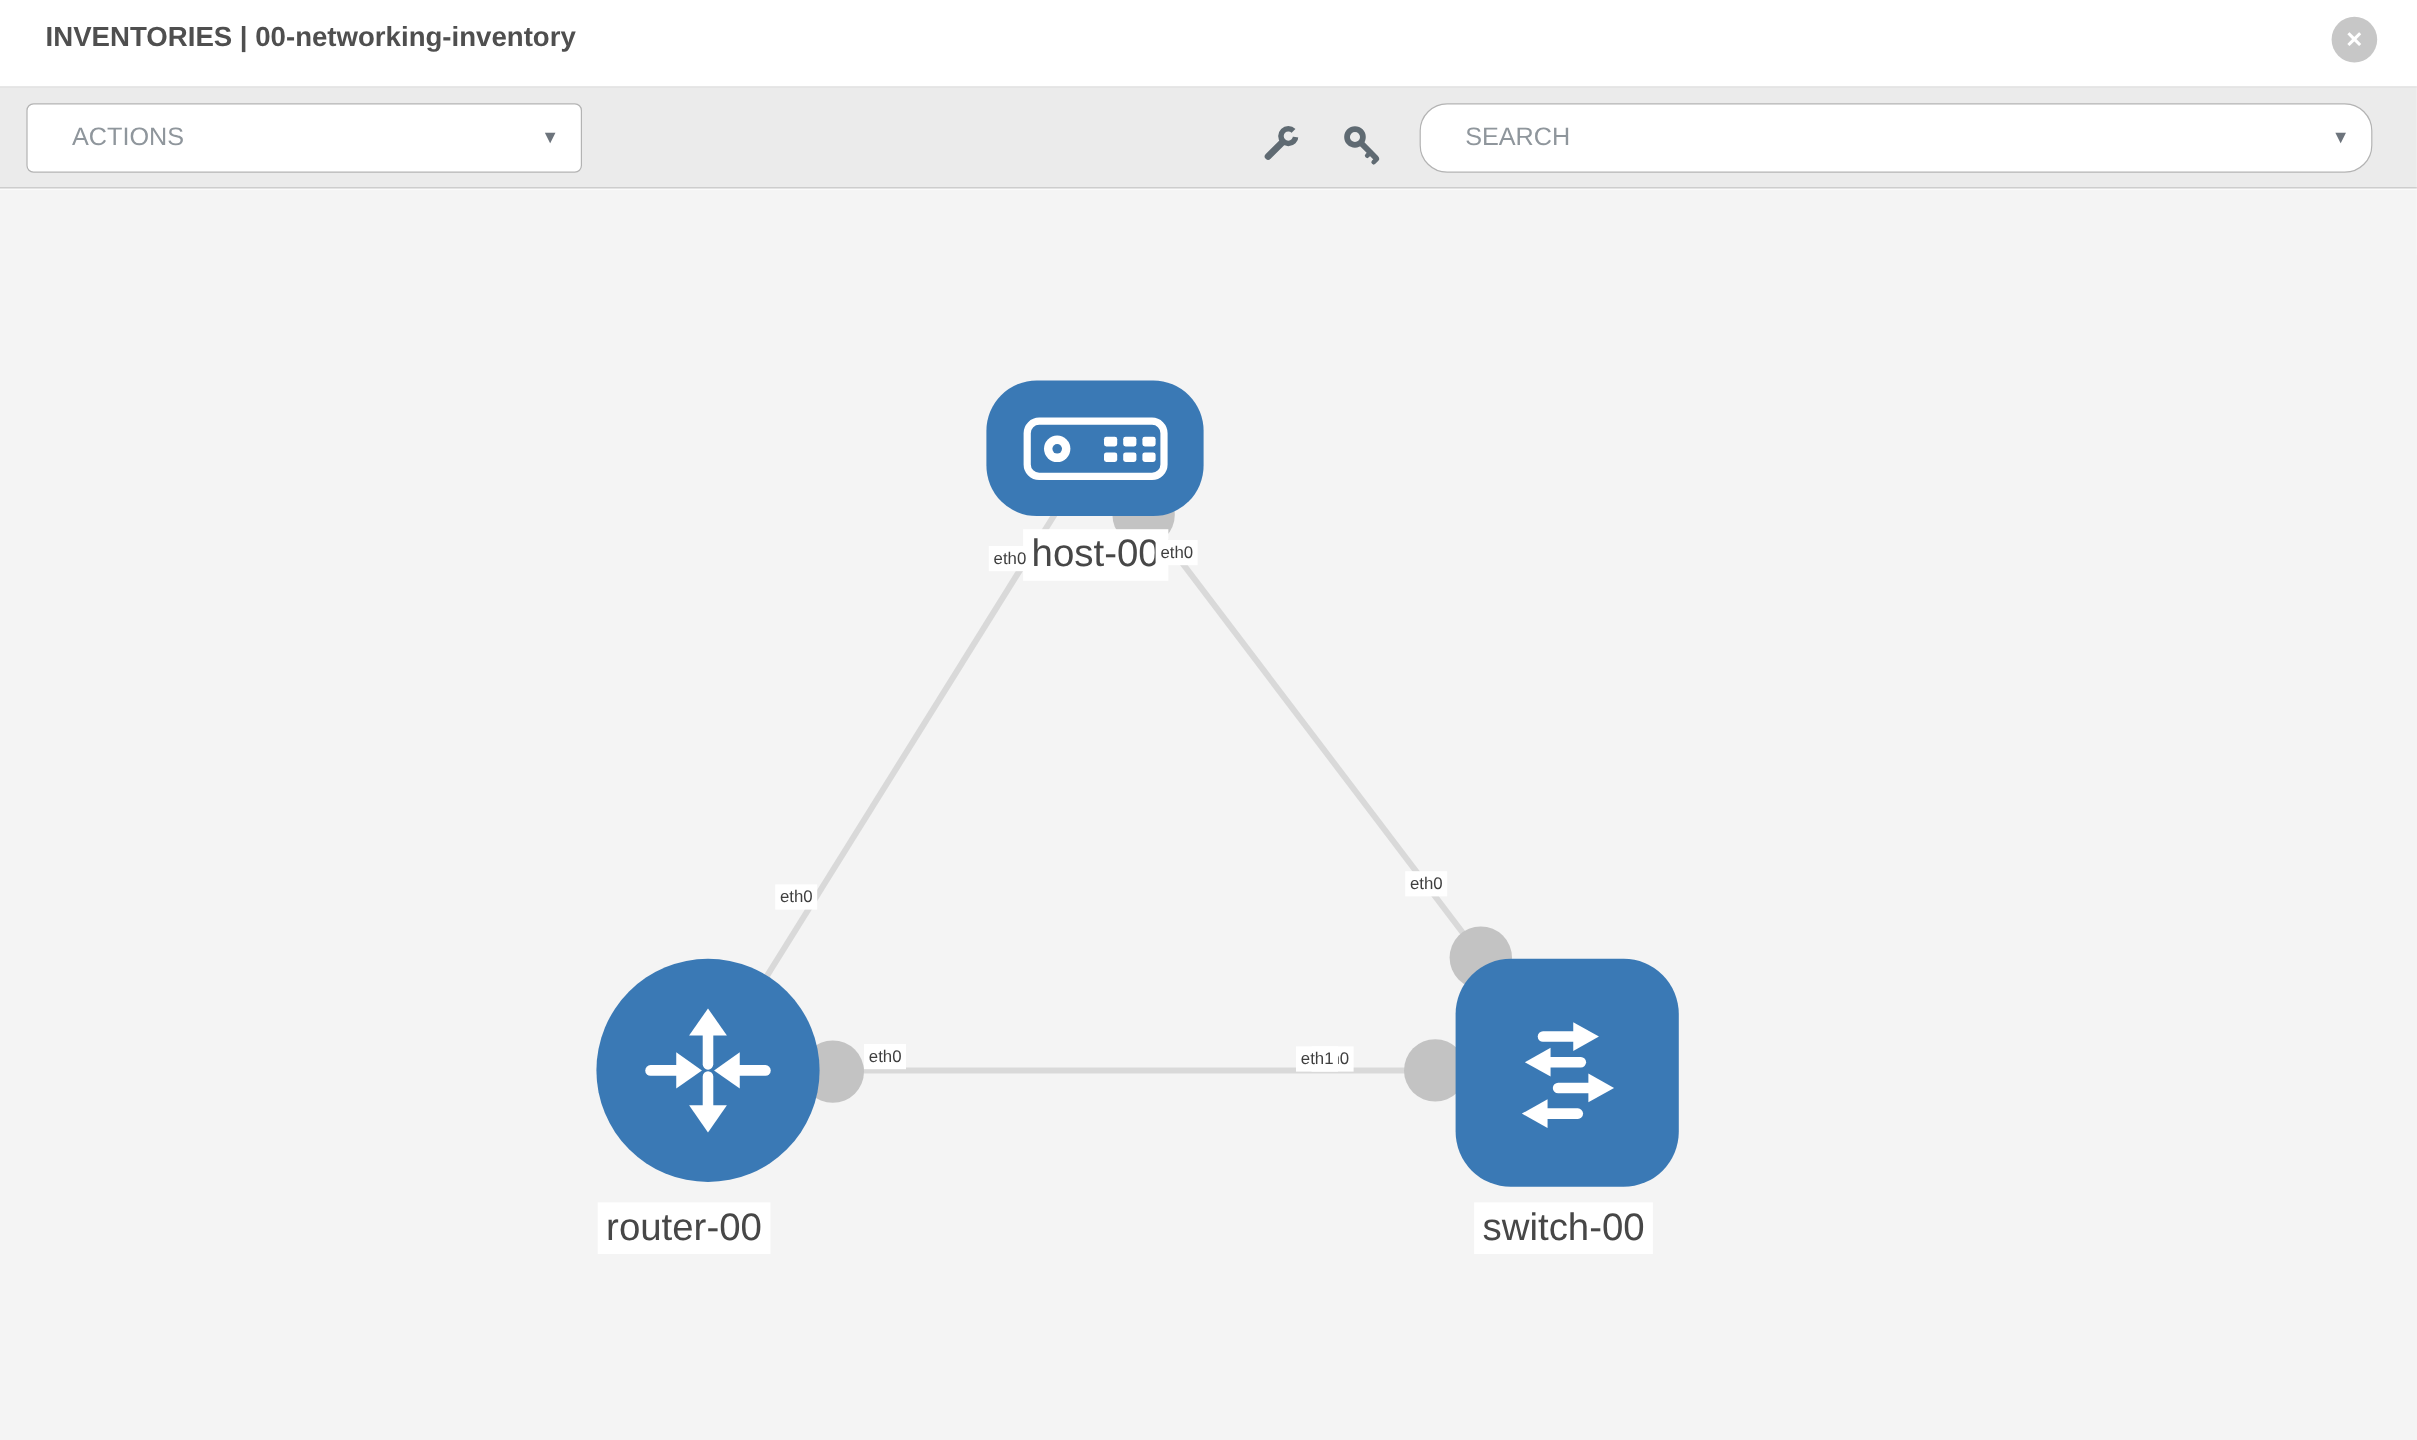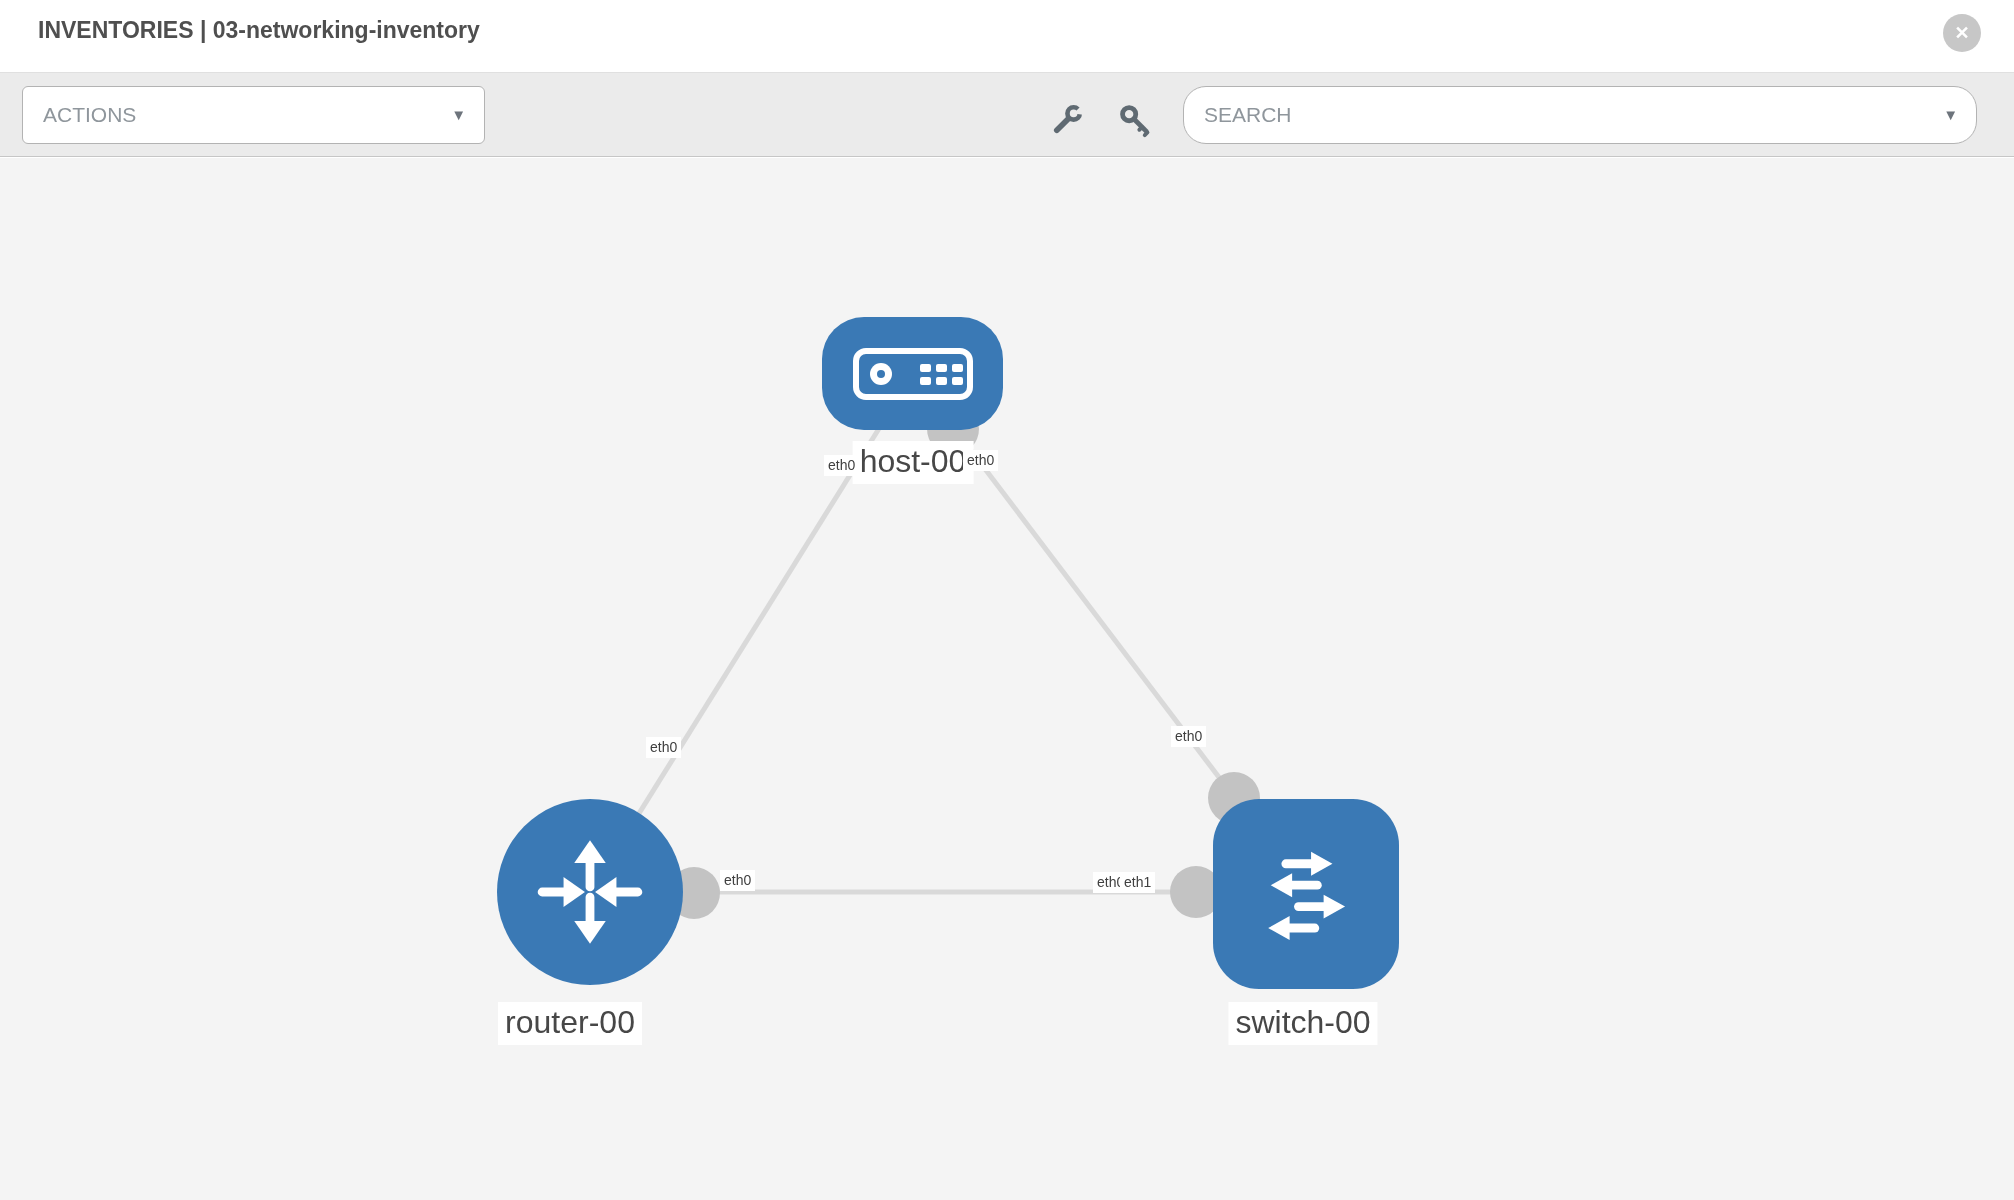--- a/index.html
+++ b/index.html
@@ -33,21 +33,21 @@
   .toolbar {
     position: absolute; top: 72px; left: 0; width: 2014px; height: 85px;
     background: #ebebeb;
     border-top: 1px solid #e0e0e0;
     border-bottom: 1px solid #c6c6c6;
   }
   .combo {
     position: absolute; top: 13px; height: 58px;
     background: #ffffff; border: 1px solid #b3b3b3; border-radius: 6px;
     display: flex; align-items: center;
-    padding: 0 20px;
+    padding: 0 37px;
     font-size: 21px; color: #8f969c;
     cursor: pointer;
   }
   .combo-actions { left: 22px;  width: 463px; }
   .combo-search  { left: 1183px; width: 794px; border-radius: 23px; }
   .combo .caret {
     position: absolute; right: 18px; top: 50%;
     transform: translateY(-52%);
     font-size: 15px; color: #6d747c;
   }
@@ -99,27 +99,27 @@
     background: #ffffff; color: #3f3f3f;
     font-size: 14px; padding: 2px 4px 3px 4px;
     white-space: nowrap;
   }
   .eth-0 { left: 824px;  top: 297px; }
   .eth-1 { left: 963px;  top: 292px; }
   .eth-2 { left: 646px;  top: 579px; }
   .eth-3 { left: 720px;  top: 712px; }
   .eth-4 { left: 1171px; top: 568px; }
   .eth-5 { left: 1093px; top: 714px; z-index: 4; }
-  .eth-6 { left: 1120px; top: 714px; z-index: 5; }
+  .eth-6 { left: 1080px; top: 714px; z-index: 5; }
 </style>
 </head>
 <body>
 
 <div class="header">
-  <div class="header-title">INVENTORIES | 03-networking-inventory</div>
+  <div class="header-title">INVENTORIES | 00-networking-inventory</div>
   <div class="close-btn">
     <span>✕</span>
   </div>
 </div>
 
 <div class="toolbar">
 
   <div class="combo combo-actions">
     <span>ACTIONS</span>
     <span class="caret">▼</span>

